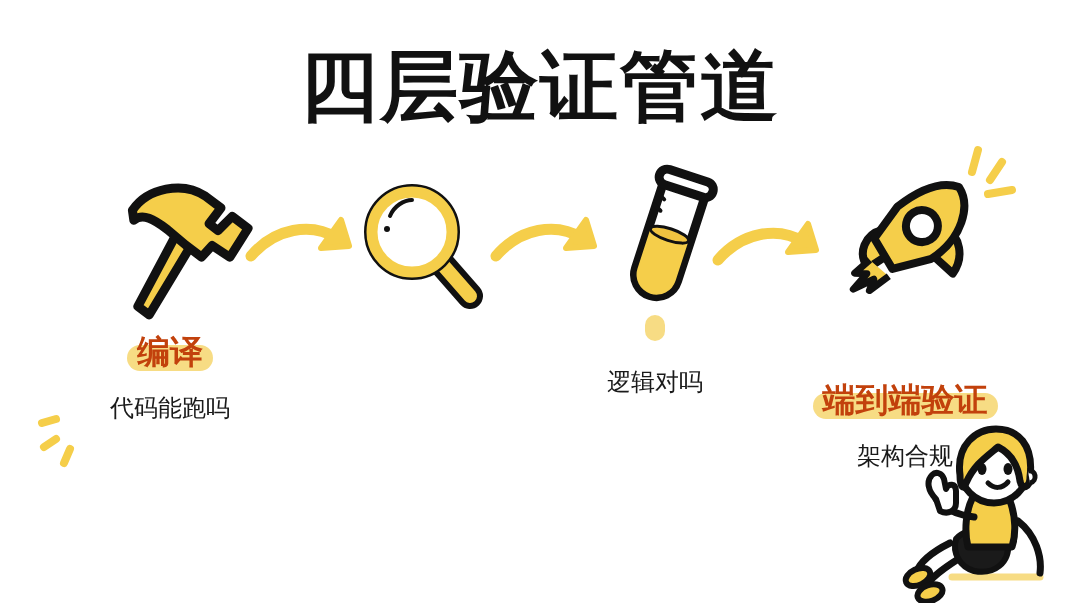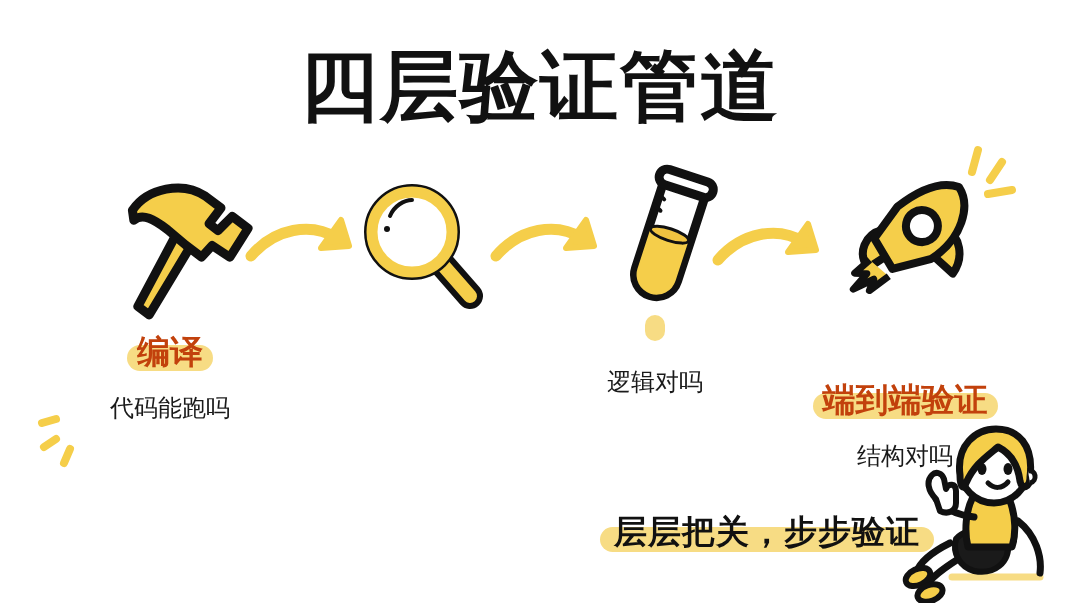--- a/index.html
+++ b/index.html
@@ -228,35 +228,31 @@
       <span class="highlight-band"></span>
     </div>
     <div class="stage-sub">逻辑对吗</div>
   </div>
 
   <div class="stage" style="left:775px; top:330px;margin-top:48px;">
     <div class="stage-title-wrap">
       <span class="highlight-band"></span>
       <span class="stage-title">端到端验证</span>
     </div>
-    <div class="stage-sub">结构对吗</div>
+    <div class="stage-sub">架构合规</div>
   </div>
 
   <div class="deco" style="left:30px; top:405px;">
     <svg width="70" height="70" viewBox="0 0 70 70">
       <path d="M26 14 L12 18" stroke="#F5CE4A" stroke-width="8" stroke-linecap="round"></path>
       <path d="M26 34 L14 42" stroke="#F5CE4A" stroke-width="8" stroke-linecap="round"></path>
       <path d="M40 44 L34 58" stroke="#F5CE4A" stroke-width="8" stroke-linecap="round"></path>
     </svg>
   </div>
 
-  <div class="caption-wrap">
-    <span class="caption-band"></span>
-    <span class="caption-text">层层把关，步步验证</span>
-  </div>
 
   <div class="character">
     <svg width="190" height="178" viewBox="0 0 190 178">
 
       <path d="M62 152 L150 152" stroke="#F7DC84" stroke-width="7" stroke-linecap="round"></path>
 
       <path d="M128 96 C146 110, 152 132, 150 148" fill="none" stroke="#111111" stroke-width="7" stroke-linecap="round"></path>
 
       <path d="M78 128 C58 140, 40 152, 34 164" fill="none" stroke="#111111" stroke-width="7" stroke-linecap="round"></path>
       <path d="M60 118 C44 126, 30 136, 26 148" fill="none" stroke="#111111" stroke-width="7" stroke-linecap="round"></path>

